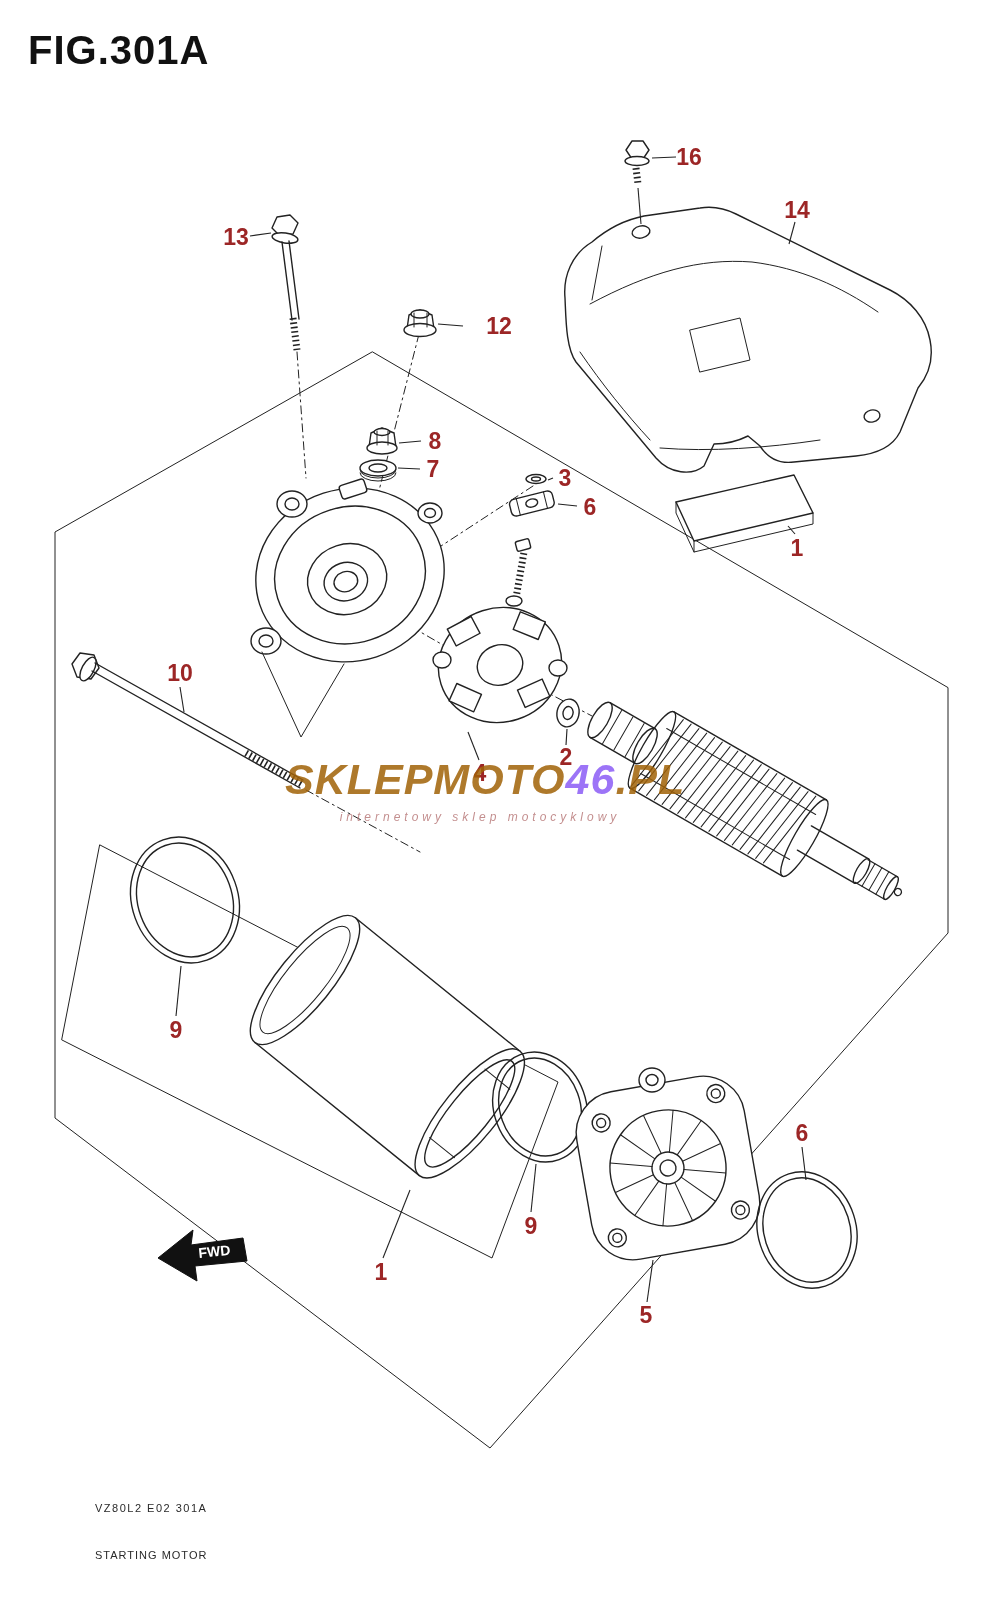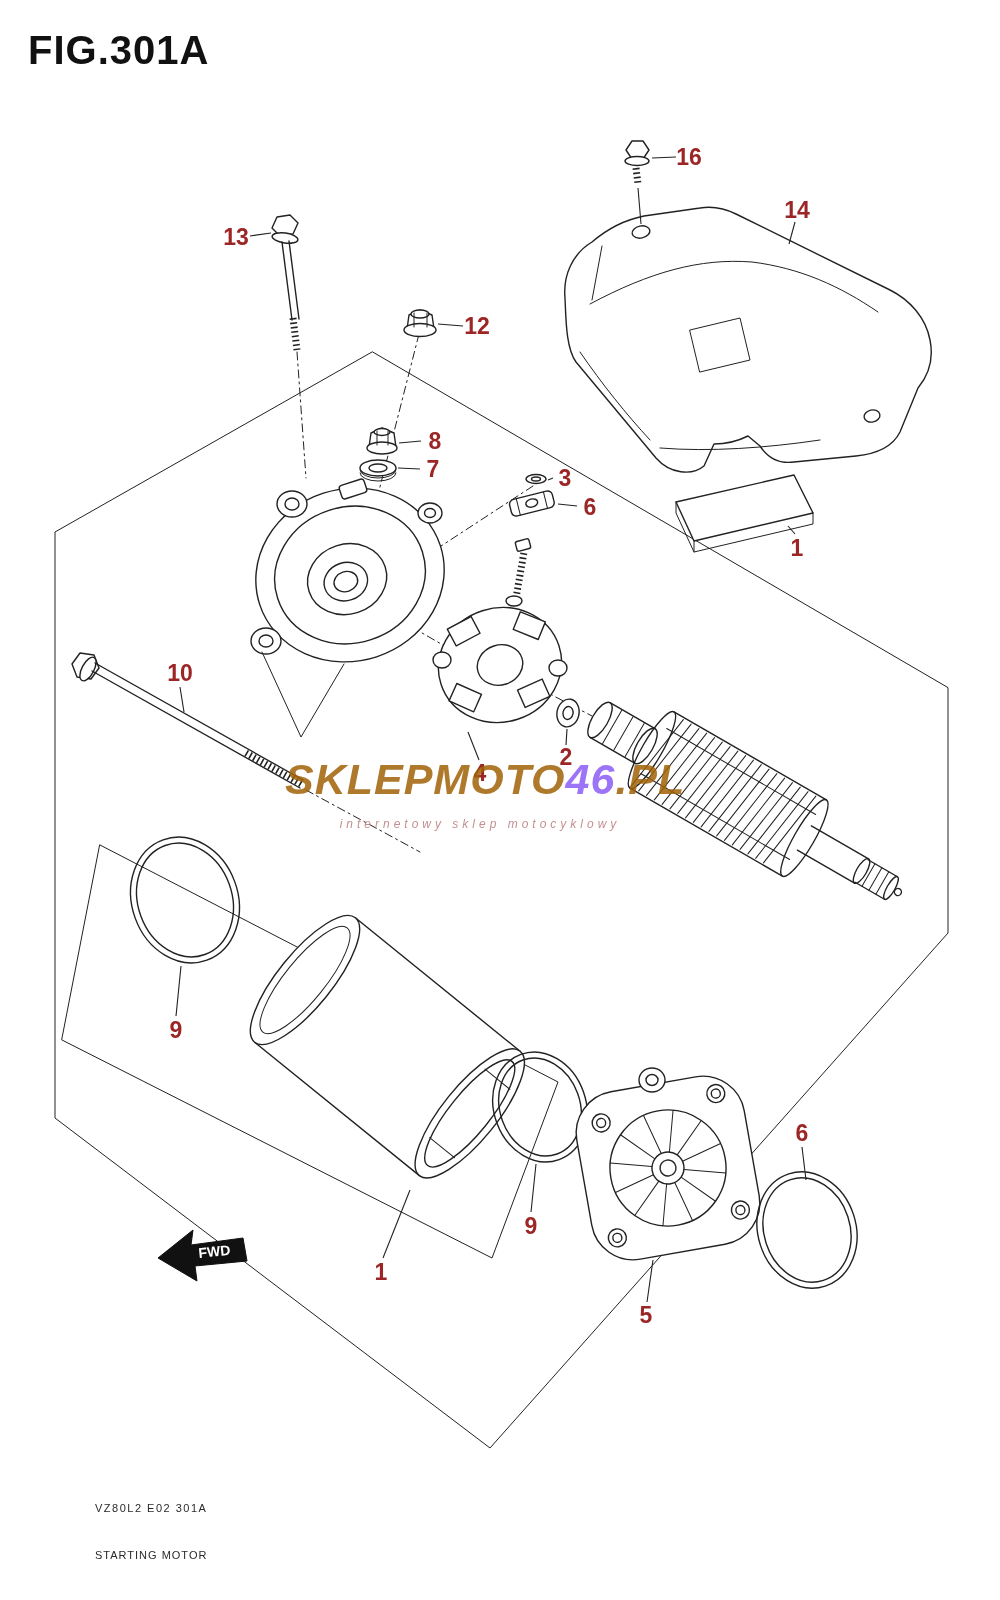--- a/index.html
+++ b/index.html
@@ -22,21 +22,21 @@
     position:absolute;transform:translate(-50%,-50%);
     color:#9c2626;font-size:23px;font-weight:700;line-height:1;
   }
   .watermark{
     position:absolute;left:285px;top:758px;width:390px;text-align:center;
     opacity:.85;pointer-events:none;
   }
   .wm-main{font-style:italic;font-weight:bold;font-size:43px;line-height:1;letter-spacing:1px;}
   .wm-gray{color:#a16207;}
   .wm-red{color:#8b5cf6;}
-  .wm-tag{font-size:12px;letter-spacing:4px;color:#b97b7b;font-style:italic;margin-top:16px;}
+  .wm-tag{font-size:12px;letter-spacing:4px;color:#b97b7b;font-style:italic;margin-top:9px;}
   .footer-code{position:absolute;left:95px;top:1502px;font-size:11px;letter-spacing:1.5px;color:#2a2a2a;}
   .footer-name{position:absolute;left:95px;top:1549px;font-size:11px;letter-spacing:1px;color:#2a2a2a;}
 </style>
 </head>
 <body>
 
 <div class="page-title">FIG.301A</div>
 
 <svg class="diagram" width="1000" height="1600" viewBox="0 0 1000 1600">
 
@@ -306,21 +306,21 @@
 <div class="callout" style="left:565px;top:478px">3</div>
 <div class="callout" style="left:480px;top:773px">4</div>
 <div class="callout" style="left:646px;top:1315px">5</div>
 <div class="callout" style="left:590px;top:507px">6</div>
 <div class="callout" style="left:433px;top:469px">7</div>
 <div class="callout" style="left:435px;top:441px">8</div>
 <div class="callout" style="left:176px;top:1030px">9</div>
 <div class="callout" style="left:531px;top:1226px">9</div>
 <div class="callout" style="left:180px;top:673px">10</div>
 <div class="callout" style="left:802px;top:1133px">6</div>
-<div class="callout" style="left:477px;top:326px">12</div>
+<div class="callout" style="left:499px;top:326px">12</div>
 <div class="callout" style="left:236px;top:237px">13</div>
 <div class="callout" style="left:797px;top:210px">14</div>
 <div class="callout" style="left:797px;top:548px">1</div>
 <div class="callout" style="left:689px;top:157px">16</div>
 
 <div class="watermark">
   <div class="wm-main"><span class="wm-gray">SKLEPMOTO</span><span class="wm-red">46</span><span class="wm-gray">.PL</span></div>
   <div class="wm-tag">internetowy sklep motocyklowy</div>
 </div>
 

